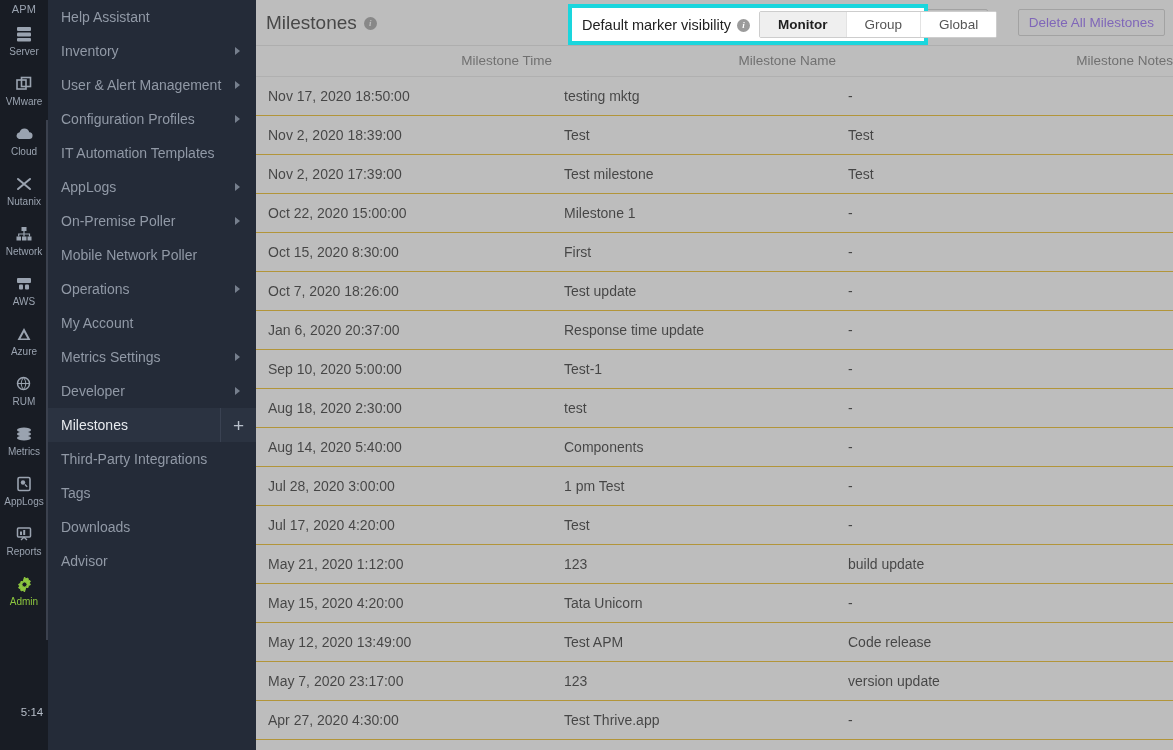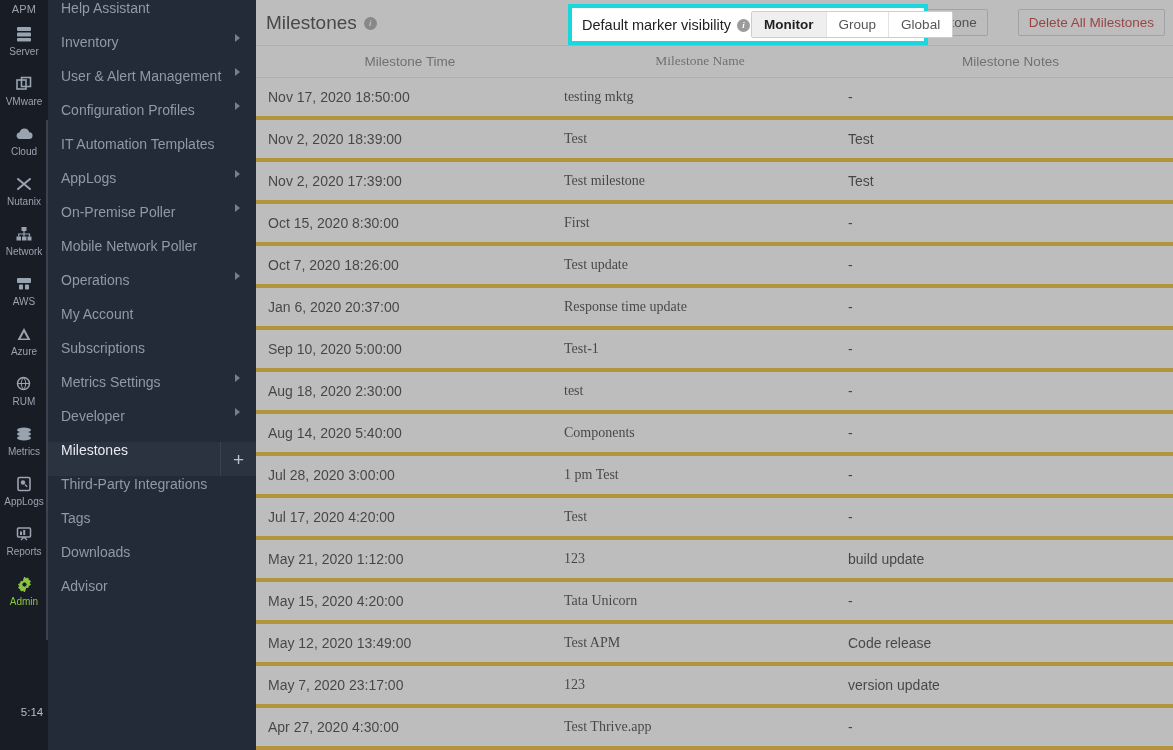--- a/index.html
+++ b/index.html
@@ -85,21 +85,21 @@
   .menu {
     width: 208px;
     flex: 0 0 208px;
     background: #242b38;
     position: relative;
     overflow: hidden;
   }
   .menu-item {
     height: 34px;
     display: flex;
-    align-items: flex-start;
+    align-items: center;
     padding: 0 14px 0 13px;
     color: #9199a6;
     font-size: 14px;
     cursor: pointer;
     position: relative;
   }
   .menu-item .mi-label { flex: 1; white-space: nowrap; }
   .menu-item .caret {
     width: 0; height: 0;
     border-left: 5px solid #767f8d;
@@ -168,41 +168,41 @@
   .topbar-right {
     margin-left: auto;
     display: flex;
     align-items: center;
     gap: 8px;
   }
 
   .marker-vis {
     display: flex;
     align-items: center;
-    gap: 1px;
+    gap: 9px;
     padding: 4px 8px 4px 10px;
     white-space: nowrap;
   }
   .marker-vis-label {
     font-size: 14.5px;
     color: #222;
     display: flex;
     align-items: center;
     gap: 6px;
   }
   .seg-group {
     display: flex;
     border: 1px solid #cdcdcd;
     border-radius: 2px;
     overflow: hidden;
     background: #fff;
   }
   .seg-btn {
     font-size: 13.5px;
-    padding: 4px 12px;
+    padding: 4px 18px;
     color: #555;
     background: #fff;
     border: none;
     border-right: 1px solid #e3e3e3;
     cursor: pointer;
     font-family: "Liberation Sans", sans-serif;
     line-height: 17px;
   }
   .seg-btn:last-child { border-right: none; }
   .seg-btn.active {
@@ -215,46 +215,46 @@
     font-size: 13.5px;
     padding: 5px 10px;
     background: #fff;
     border: 1px solid #cdcdcd;
     border-radius: 2px;
     color: #333;
     cursor: pointer;
     font-family: "Liberation Sans", sans-serif;
     white-space: nowrap;
   }
-  .tb-btn.danger { color: #b91c1c; margin-left: 22px; }
+  .tb-btn.danger { color: #8b5cf6; margin-left: 22px; }
 
   
   .table-wrap { position: relative; }
   .mtable { width: 100%; border-collapse: collapse; table-layout: fixed; }
   .mtable th {
-    text-align: center;
+    text-align: right;
     font-weight: normal;
     font-size: 13.5px;
     color: #6f6f6f;
     padding: 7px 0 8px 12px;
     border-bottom: 1px solid #e6e6e6;
     background: #fff;
   }
   .mtable td {
     font-size: 14px;
     color: #1d1d1d;
     padding: 11px 0 11px 12px;
-    border-bottom: 4px solid #eab308;
+    border-bottom: 1px solid #eab308;
     background: #fff;
     white-space: nowrap;
     overflow: hidden;
     text-overflow: ellipsis;
   }
   .col-time { width: 296px; }
-  .col-name { width: 284px; font-family: Liberation Serif, serif; }
+  .col-name { width: 284px; }
   .col-notes { width: auto; }
 
   
   .dim {
     position: absolute;
     left: 0; top: 0; right: 0; bottom: 0;
     background: rgba(115,115,115,0.47);
     pointer-events: none;
     z-index: 40;
   }
@@ -439,23 +439,20 @@
     </div>
     <div class="menu-item">
       <span class="mi-label">Mobile Network Poller</span>
     </div>
     <div class="menu-item">
       <span class="mi-label">Operations</span>
       <span class="caret"></span>
     </div>
     <div class="menu-item">
       <span class="mi-label">My Account</span>
-    </div>
-    <div class="menu-item">
-      <span class="mi-label">Subscriptions</span>
     </div>
     <div class="menu-item">
       <span class="mi-label">Metrics Settings</span>
       <span class="caret"></span>
     </div>
     <div class="menu-item">
       <span class="mi-label">Developer</span>
       <span class="caret"></span>
     </div>
     <div class="menu-item selected">
@@ -519,20 +516,25 @@
               <td class="col-time">Nov 2, 2020 18:39:00</td>
               <td class="col-name">Test</td>
               <td class="col-notes">Test</td>
             </tr>
             <tr>
               <td class="col-time">Nov 2, 2020 17:39:00</td>
               <td class="col-name">Test milestone</td>
               <td class="col-notes">Test</td>
             </tr>
             <tr>
+              <td class="col-time">Oct 22, 2020 15:00:00</td>
+              <td class="col-name">Milestone 1</td>
+              <td class="col-notes">-</td>
+            </tr>
+            <tr>
               <td class="col-time">Oct 15, 2020 8:30:00</td>
               <td class="col-name">First</td>
               <td class="col-notes">-</td>
             </tr>
             <tr>
               <td class="col-time">Oct 7, 2020 18:26:00</td>
               <td class="col-name">Test update</td>
               <td class="col-notes">-</td>
             </tr>
             <tr>

